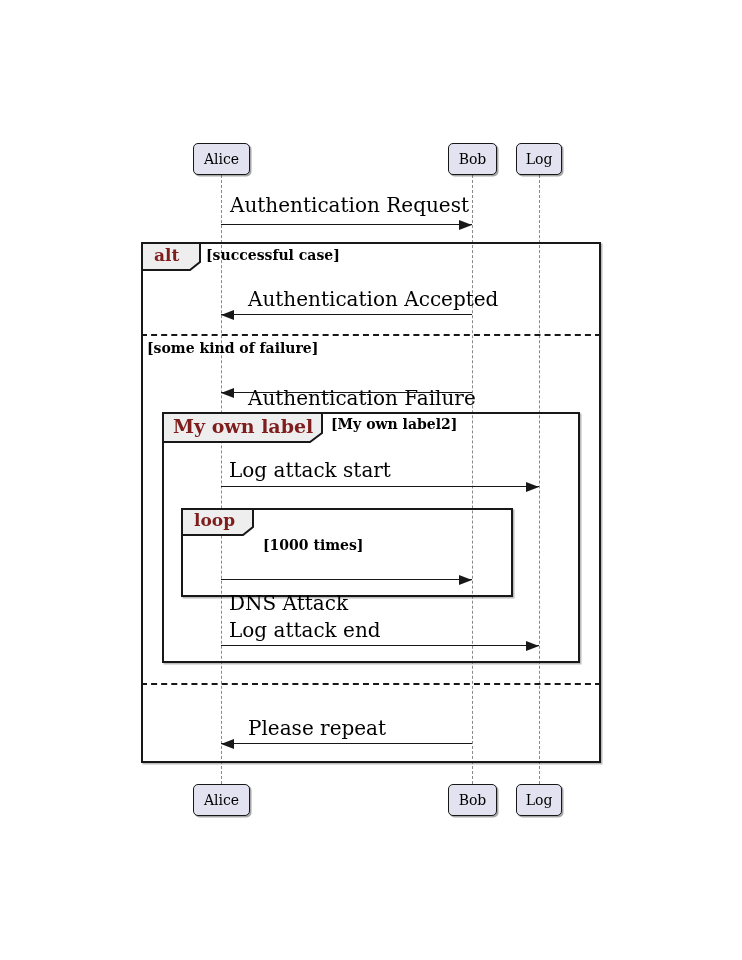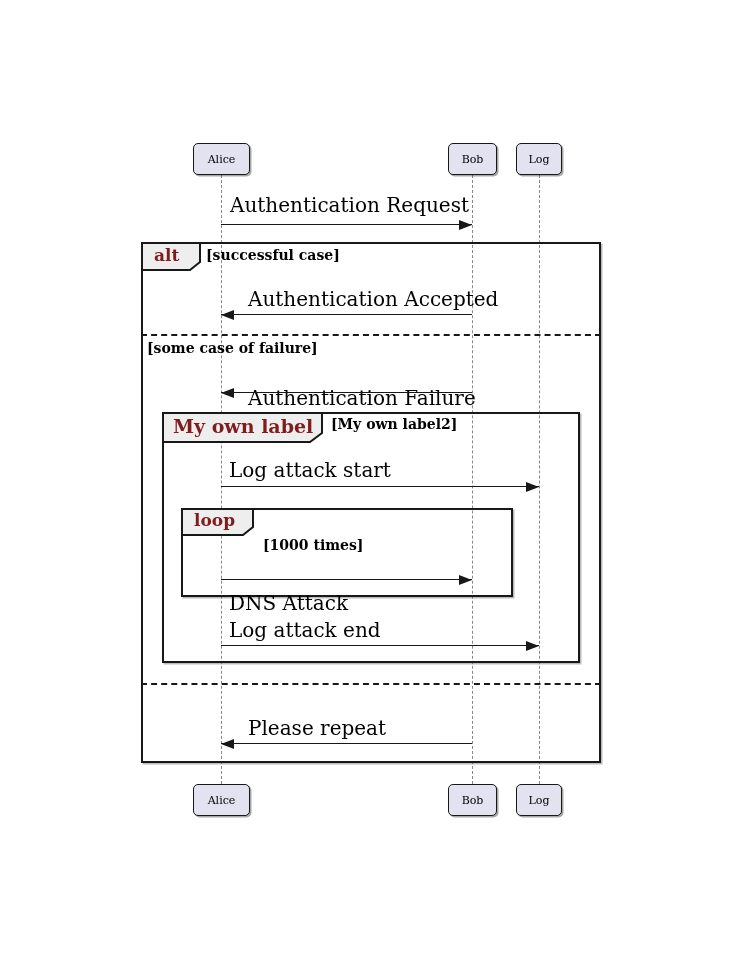--- a/index.html
+++ b/index.html
@@ -10,21 +10,21 @@
   }
   .canvas{position:absolute;left:0;top:0;width:742px;height:960px;}
   .lifeline{
     position:absolute;width:0;border-left:1px dashed #888;
   }
   .actor{
     position:absolute;height:32px;box-sizing:border-box;
     background:#E2E2F0;border:1.5px solid #181818;border-radius:5px;
     box-shadow:1.5px 1.5px 0 rgba(60,60,60,.45);
     display:flex;align-items:center;justify-content:center;
-    font-size:11px;color:#000;
+    font-size:14px;color:#000;
   }
   .msg-label{
     position:absolute;font-size:20px;white-space:nowrap;color:#000;
   }
   .msg-line{
     position:absolute;height:0;border-top:1px solid #181818;
   }
   .head-right{
     position:absolute;width:0;height:0;
     border-top:5px solid transparent;border-bottom:5px solid transparent;
@@ -73,21 +73,21 @@
     <polygon points="1,1 59,1 59,20 49,28 1,28" fill="#EEEEEE" stroke="#181818" stroke-width="2"></polygon>
   </svg>
   <div class="op-label" style="left:154px;top:245px;font-size:17px;">alt</div>
   <div class="guard" style="left:206px;top:247px;">[successful case]</div>
 
   <div class="msg-label" style="left:248px;top:287px;">Authentication Accepted</div>
   <div class="msg-line" style="left:221px;top:314px;width:251px;"></div>
   <div class="head-left" style="left:221px;top:310px;"></div>
 
   <div class="divider" style="left:141px;top:334px;width:460px;"></div>
-  <div class="guard" style="left:147px;top:340px;">[some case of failure]</div>
+  <div class="guard" style="left:147px;top:340px;">[some kind of failure]</div>
 
   <div class="msg-label" style="left:248px;top:370px;margin-top:16px;">Authentication Failure</div>
   <div class="msg-line" style="left:221px;top:392px;width:251px;"></div>
   <div class="head-left" style="left:221px;top:388px;"></div>
 
   <div class="frame" style="left:162px;top:412px;width:418px;height:251px;"></div>
   <svg class="pent" style="left:162px;top:412px;" width="162" height="32" viewBox="0 0 162 32">
     <polygon points="1,1 160,1 160,21 148,30 1,30" fill="#EEEEEE" stroke="#181818" stroke-width="2"></polygon>
   </svg>
   <div class="op-label" style="left:173px;top:415px;font-size:19px;">My own label</div>

